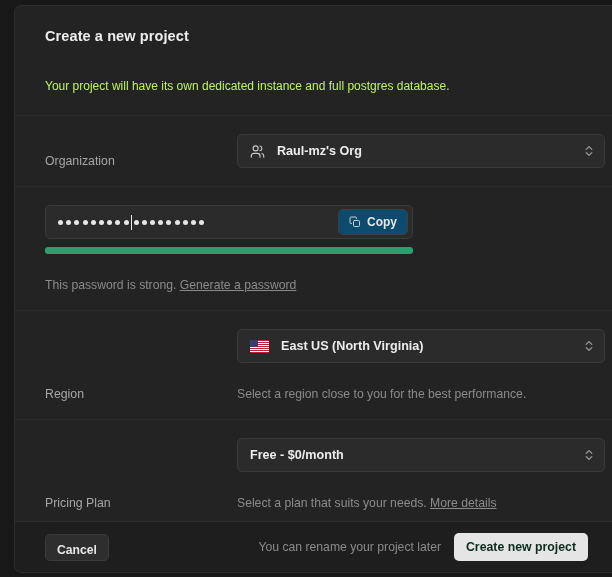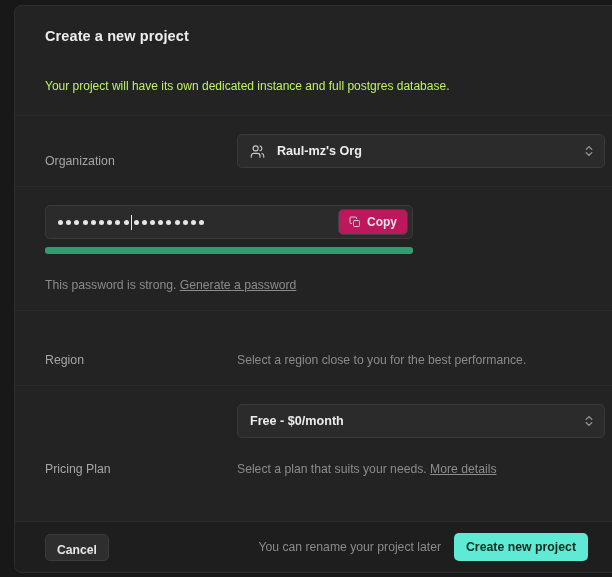--- a/index.html
+++ b/index.html
@@ -124,21 +124,21 @@
     margin: 0 2px 0 -1px;
     flex: 0 0 auto;
   }
   .copy-btn {
     flex: 0 0 auto;
     display: flex;
     align-items: center;
     gap: 6px;
     height: 26px;
     padding: 0 10px;
-    background: #be185d;
+    background: #0c4a6e;
     border: 1px solid #3f3f3f;
     border-radius: 5px;
     font-size: 12px;
     font-weight: bold;
     color: #e6e6e6;
     cursor: pointer;
   }
   .strength-bar {
     margin-top: 8px;
     width: 368px;
@@ -283,20 +283,39 @@
         <div class="help">
           <span>This password is strong.</span>
           <a>Generate a password</a>
         </div>
       </div>
     </div>
 
     <div class="section">
       <div class="sec-label">Region</div>
       <div class="sec-field">
+        <div class="control select">
+          <span class="lead-icon">
+            <svg class="flag" viewBox="0 0 38 26">
+              <rect width="38" height="26" fill="#b22234"></rect>
+              <rect y="2" width="38" height="2" fill="#fff"></rect>
+              <rect y="6" width="38" height="2" fill="#fff"></rect>
+              <rect y="10" width="38" height="2" fill="#fff"></rect>
+              <rect y="14" width="38" height="2" fill="#fff"></rect>
+              <rect y="18" width="38" height="2" fill="#fff"></rect>
+              <rect y="22" width="38" height="2" fill="#fff"></rect>
+              <rect width="16" height="14" fill="#3c3b6e"></rect>
+            </svg>
+          </span>
+          <span class="val">East US (North Virginia)</span>
+          <svg class="chev" viewBox="0 0 10 16" fill="none" stroke="#9a9a9a" stroke-width="1.3" stroke-linecap="round" stroke-linejoin="round">
+            <path d="M2.2 6.4 5 3.6l2.8 2.8"></path>
+              <path d="M2.2 9.6 5 12.4l2.8-2.8"></path>
+          </svg>
+        </div>
         <div class="help">Select a region close to you for the best performance.</div>
       </div>
     </div>
 
     <div class="section">
       <div class="sec-label">Pricing Plan</div>
       <div class="sec-field">
         <div class="control select">
           <span class="val">Free - $0/month</span>
           <svg class="chev" viewBox="0 0 10 16" fill="none" stroke="#9a9a9a" stroke-width="1.3" stroke-linecap="round" stroke-linejoin="round">
@@ -308,18 +327,18 @@
           <span>Select a plan that suits your needs.</span>
           <a>More details</a>
         </div>
       </div>
     </div>
 
     <div class="footer">
       <button class="btn-cancel">Cancel</button>
       <div class="footer-right">
         <span class="rename-note">You can rename your project later</span>
-        <button class="btn-primary" style="background: #5eead4;">Create new project</button>
+        <button class="btn-primary" style="background: #e5e5e5;">Create new project</button>
       </div>
     </div>
 
   </div>
 </div>
 
 </body></html>

